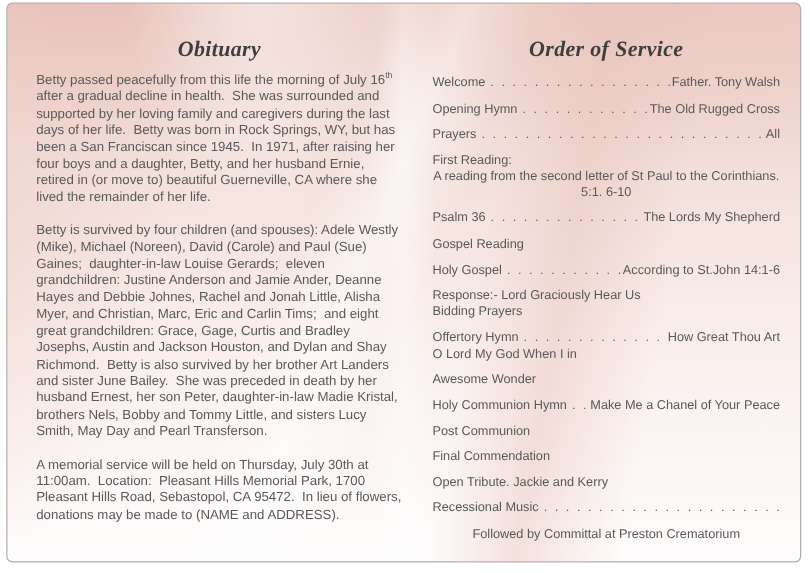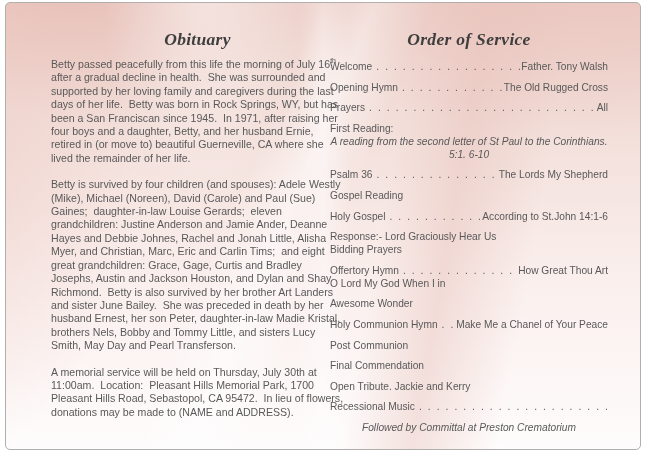--- a/index.html
+++ b/index.html
@@ -22,22 +22,22 @@
       radial-gradient(ellipse 520px 300px at 92% -12%, rgba(233,194,186,0.9), rgba(233,194,186,0) 64%),
       radial-gradient(ellipse 280px 480px at -6% 35%, rgba(238,206,199,0.6), rgba(238,206,199,0) 60%),
       linear-gradient(113deg, rgba(255,255,255,0) 38%, rgba(255,255,255,0.5) 45%, rgba(255,255,255,0) 52%),
       linear-gradient(100deg, rgba(231,193,185,0) 58%, rgba(231,193,185,0.45) 68%, rgba(231,193,185,0) 80%),
       linear-gradient(to right, rgba(255,255,255,0) 46%, rgba(255,255,255,0.35) 50%, rgba(255,255,255,0) 54%),
       linear-gradient(to bottom, #eed3cd 0%, #f3dfda 28%, #faefed 62%, #fefcfc 100%);
     overflow:hidden;
   }
 
   .col{position:absolute;top:26px;}
-  .col-left{left:45px;width:293px;}
-  .col-right{left:324px;width:278px;}
+  .col-left{left:23px;width:293px;}
+  .col-right{left:340px;width:278px;}
 
   .col-title{
     font-family:"Liberation Serif",serif;
     font-style:italic;font-weight:bold;
     font-size:17.5px;line-height:20px;
     letter-spacing:.3px;
     text-align:center;color:var(--title-color);
   }
   .col-left .col-title{margin-bottom:9px;}
   .col-right .col-title{margin-bottom:11px;}
@@ -51,21 +51,21 @@
   .entries{font-size:10.2px;line-height:13px;color:var(--body-text);}
   .entry{margin-bottom:7.6px;}
   .leader-row{display:flex;align-items:flex-end;}
   .leader-row .lbl{white-space:nowrap;}
   .leader-row .dots{
     flex:1;overflow:hidden;white-space:nowrap;
     padding:0 4px;letter-spacing:1.6px;color:var(--body-text);
   }
   .leader-row .val{white-space:nowrap;}
   .line{white-space:nowrap;}
-  .line.center{text-align:center;font-style:italic;}
+  .line.center{text-align:center;}
   .line.right{text-align:left;}
   .line.left{text-align:left;}
 </style>
 </head>
 <body>
 
 <div class="card">
 
   <div class="col col-left">
     <div class="col-title">Obituary</div>

